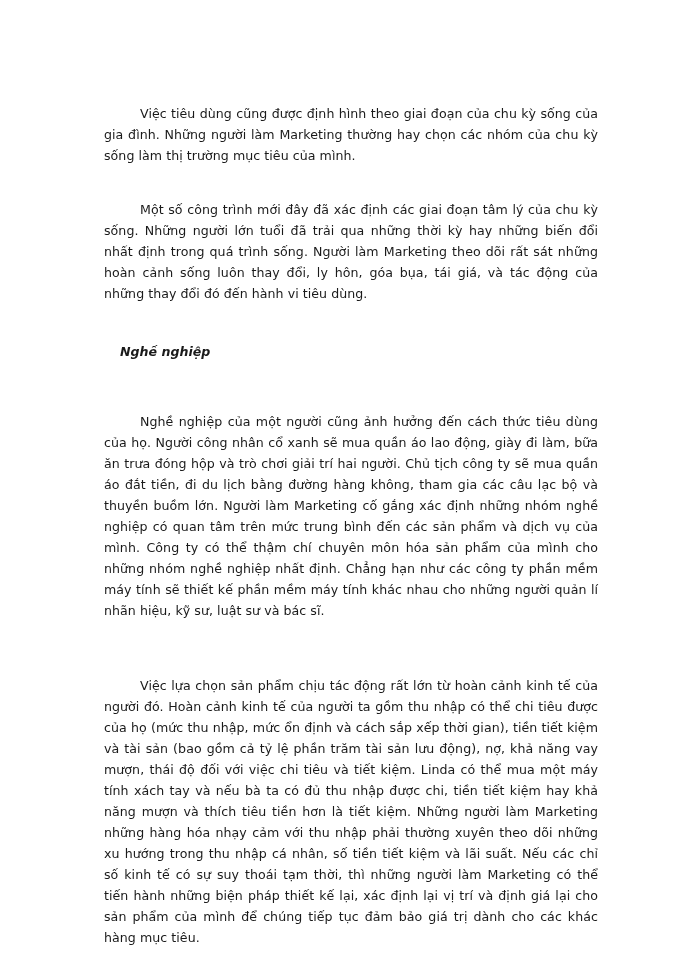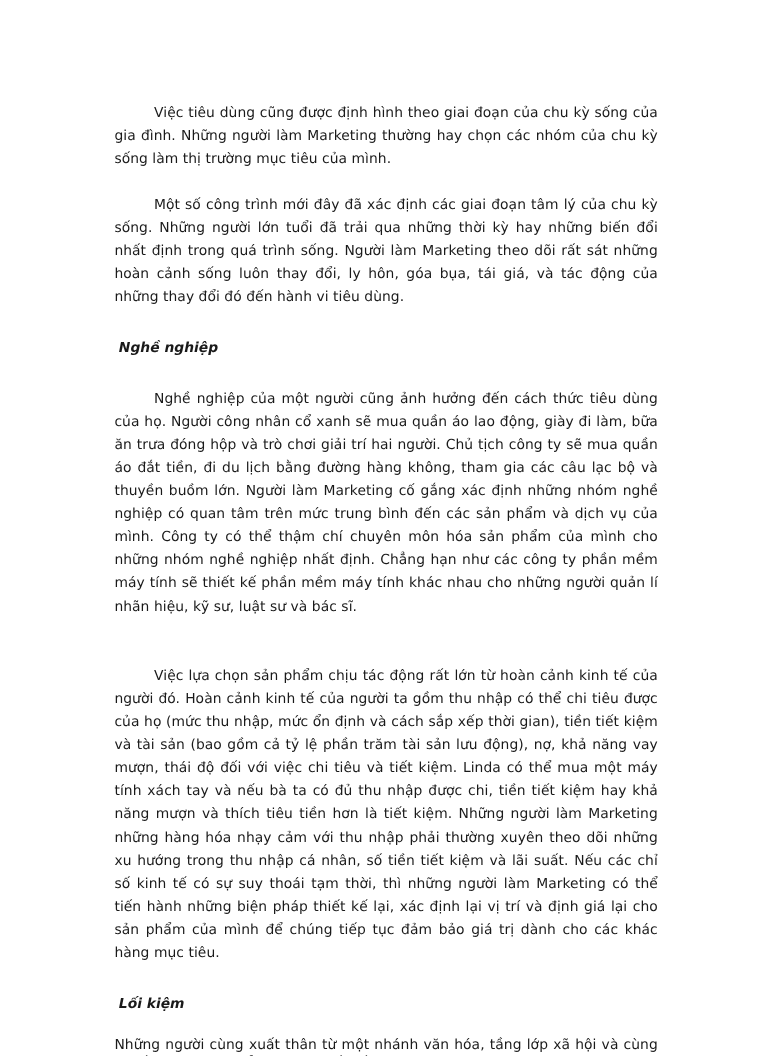--- a/index.html
+++ b/index.html
@@ -23,24 +23,25 @@
     }
     p {
       margin: 0;
       font-size: 12.6px;
       line-height: 21px;
       text-align: justify;
       letter-spacing: 0.05px;
     }
     p.indent {
       text-indent: 36px;
+      margin-top: 12px;
     }
     .gap { height: 21px; }
     h3 {
-      margin: 4px;
+      margin: 16px;
       font-size: 12.6px;
       line-height: 21px;
       font-weight: bold;
       font-style: italic;
     }
     p.tight {
       line-height: 16px;
     }
   </style>
 </head>

